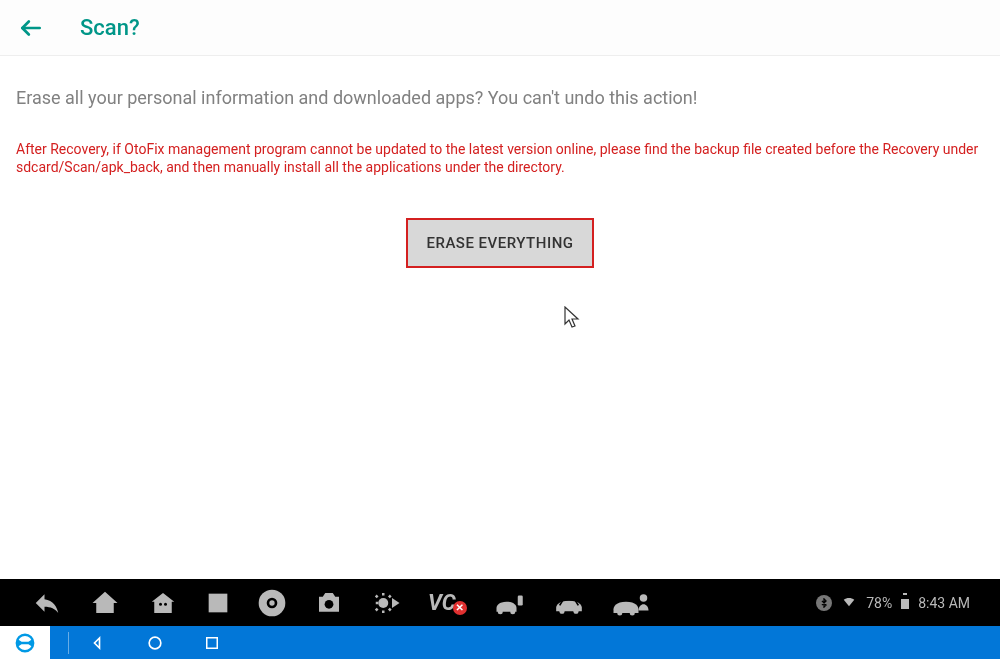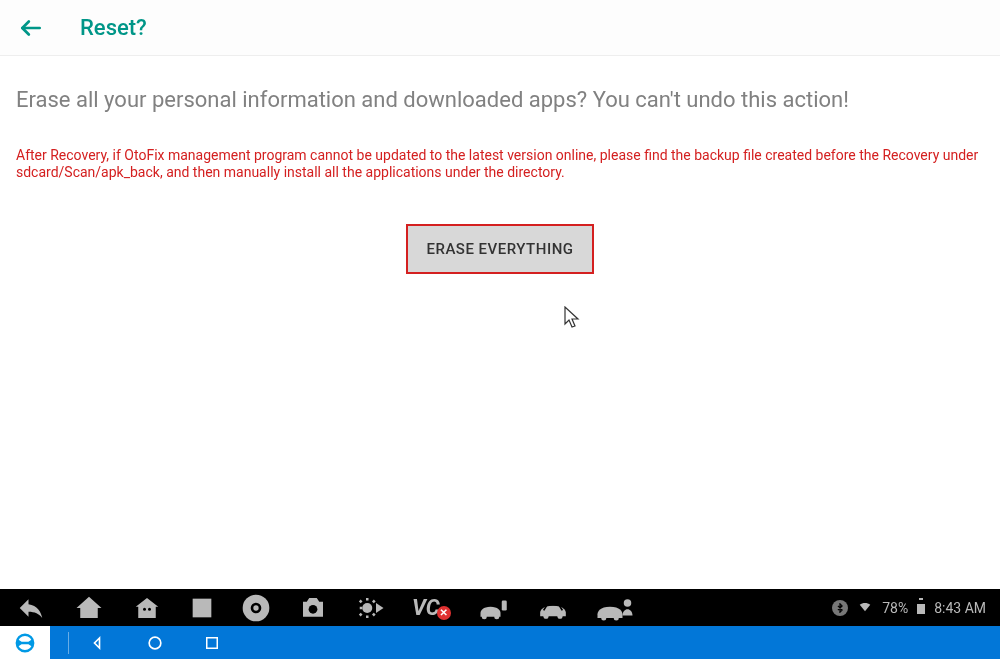--- a/index.html
+++ b/index.html
@@ -33,21 +33,21 @@
       color: #009688;
       font-size: 22px;
       font-weight: 500;
       margin-left: 36px;
     }
     .content {
       padding: 30px 16px 0 16px;
     }
     .prompt {
       color: #818181;
-      font-size: 22px;
+      font-size: 18px;
       line-height: 1.3;
       margin-bottom: 32px;
     }
     .warning {
       color: #d42020;
       font-size: 14px;
       line-height: 1.25;
     }
     .button-wrap {
       display: flex;
@@ -71,25 +71,25 @@
       position: absolute;
       left: 564px;
       top: 306px;
       pointer-events: none;
     }
     .taskbar {
       position: absolute;
       bottom: 33px;
       left: 0;
       right: 0;
-      height: 37px;
+      height: 47px;
       background: #000;
       display: flex;
       align-items: center;
-      padding: 0 14px;
+      padding: 0 30px;
       justify-content: space-between;
     }
     .tb-icons {
       display: flex;
       align-items: center;
       gap: 24px;
     }
     .tb-icon {
       color: #b9b9b9;
       display: flex;
@@ -173,21 +173,21 @@
 </head>
 <body>
 
 <div class="topbar">
   <span class="back-arrow">
     <svg width="26" height="26" viewBox="0 0 24 24" fill="none" stroke="currentColor" stroke-width="2.5" stroke-linecap="round" stroke-linejoin="round">
       <line x1="20" y1="12" x2="4" y2="12"></line>
       <polyline points="10 18 4 12 10 6"></polyline>
     </svg>
   </span>
-  <span class="title">Reset?</span>
+  <span class="title">Scan?</span>
 </div>
 
 <div class="content">
   <p class="prompt">Erase all your personal information and downloaded apps? You can't undo this action!</p>
   <p class="warning">After Recovery, if OtoFix management program cannot be updated to the latest version online, please find the backup file created before the Recovery under sdcard/Scan/apk_back, and then manually install all the applications under the directory.</p>
   <div class="button-wrap">
     <button class="erase-button">ERASE EVERYTHING</button>
   </div>
 </div>
 

